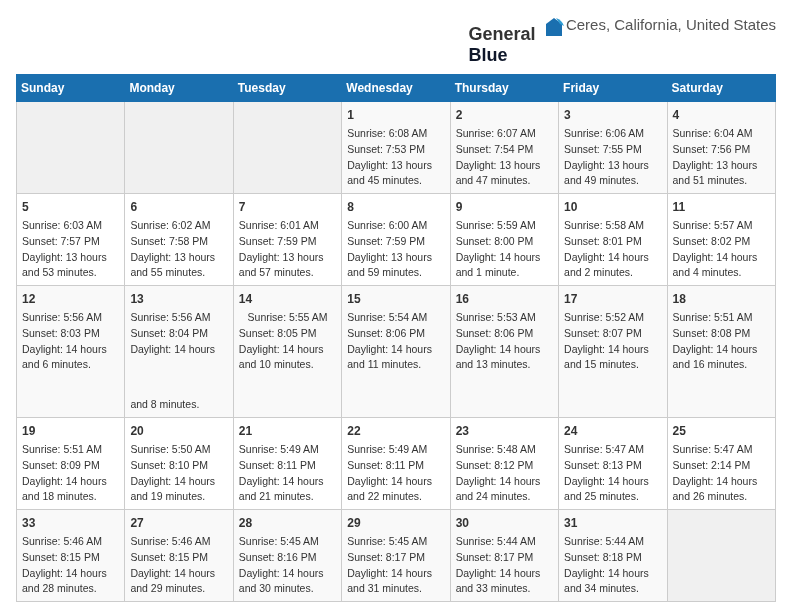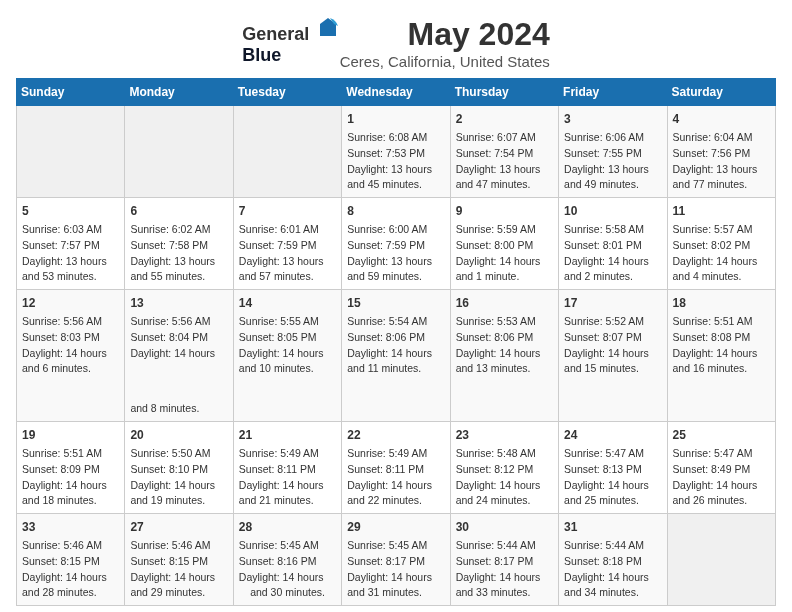--- a/index.html
+++ b/index.html
@@ -5,21 +5,21 @@
     * { box-sizing: border-box; margin: 0; padding: 0; }
     body {
       font-family: Arial, sans-serif;
       background: #fff;
       width: 792px;
       min-height: 612px;
       padding: 16px;
     }
     .header {
       display: flex;
-      justify-content: center;
+      justify-content: flex-end;
       align-items: flex-start;
       margin-bottom: 8px;
     }
     .logo {
       display: flex;
       align-items: center;
     }
     .logo-text-general {
       font-size: 18px;
       font-weight: bold;
@@ -99,21 +99,20 @@
       <span class="logo-text-general">General</span>
       <svg class="logo-icon" viewBox="0 0 24 24" xmlns="http://www.w3.org/2000/svg">
         <path d="M12 2 L20 8 L20 20 L4 20 L4 8 Z" fill="#1a6faf"></path>
         <path d="M14 2 Q20 4 22 10 L18 8 Z" fill="#2e9cd4"></path>
       </svg>
       <br>
       <span class="logo-text-blue">Blue</span>
     </div>
   </div>
   <div class="title-block">
-    <div class="main-title">May 2024</div>
     <div class="subtitle">Ceres, California, United States</div>
   </div>
 </div>
 
 <table>
   <thead>
     <tr>
     <th>Sunday</th>
         <th>Monday</th>
         <th>Tuesday</th>
@@ -147,21 +146,21 @@
           <span style="display: block;">Sunrise: 6:06 AM</span>
           <span style="display: block;">Sunset: 7:55 PM</span>
           <span style="display: block;">Daylight: 13 hours</span>
           <span style="display: block;">and 49 minutes.</span>
         </td>
         <td>
           <span class="day-num">4</span>
           <span style="display: block;">Sunrise: 6:04 AM</span>
           <span style="display: block;">Sunset: 7:56 PM</span>
           <span style="display: block;">Daylight: 13 hours</span>
-          <span style="display: block;">and 77 minutes.</span>
+          <span style="display: block;">and 51 minutes.</span>
         </td>
       </tr>
       <tr>
         <td>
           <span class="day-num">5</span>
           <span style="display: block;">Sunrise: 6:03 AM</span>
           <span style="display: block;">Sunset: 7:57 PM</span>
           <span style="display: block;">Daylight: 13 hours</span>
           <span style="display: block;">and 53 minutes.</span>
         </td>
@@ -218,21 +217,21 @@
         </td>
         <td>
           <span class="day-num">13</span>
           <span style="display: block;">Sunrise: 5:56 AM</span>
           <span style="display: block;">Sunset: 8:04 PM</span>
           <span style="display: block;">Daylight: 14 hours</span>
           <span style="display: block; margin-top: 40px;">and 8 minutes.</span>
         </td>
         <td>
           <span class="day-num">14</span>
-          <span style="display: block;">Sunrise: 5:55 AM</span>
+          <span style="display: block; text-align: center;">Sunrise: 5:55 AM</span>
           <span style="display: block;">Sunset: 8:05 PM</span>
           <span style="display: block;">Daylight: 14 hours</span>
           <span style="display: block;">and 10 minutes.</span>
         </td>
         <td>
           <span class="day-num">15</span>
           <span style="display: block;">Sunrise: 5:54 AM</span>
           <span style="display: block;">Sunset: 8:06 PM</span>
           <span style="display: block;">Daylight: 14 hours</span>
           <span style="display: block;">and 11 minutes.</span>
@@ -298,21 +297,21 @@
         <td>
           <span class="day-num">24</span>
           <span style="display: block;">Sunrise: 5:47 AM</span>
           <span style="display: block;">Sunset: 8:13 PM</span>
           <span style="display: block;">Daylight: 14 hours</span>
           <span style="display: block;">and 25 minutes.</span>
         </td>
         <td>
           <span class="day-num">25</span>
           <span style="display: block;">Sunrise: 5:47 AM</span>
-          <span style="display: block;">Sunset: 8:49 PM</span>
+          <span style="display: block;">Sunset: 2:14 PM</span>
           <span style="display: block;">Daylight: 14 hours</span>
           <span style="display: block;">and 26 minutes.</span>
         </td>
       </tr>
       <tr>
         <td>
           <span class="day-num">33</span>
           <span style="display: block;">Sunrise: 5:46 AM</span>
           <span style="display: block;">Sunset: 8:15 PM</span>
           <span style="display: block;">Daylight: 14 hours</span>
@@ -323,21 +322,21 @@
           <span style="display: block;">Sunrise: 5:46 AM</span>
           <span style="display: block;">Sunset: 8:15 PM</span>
           <span style="display: block;">Daylight: 14 hours</span>
           <span style="display: block;">and 29 minutes.</span>
         </td>
         <td>
           <span class="day-num">28</span>
           <span style="display: block;">Sunrise: 5:45 AM</span>
           <span style="display: block;">Sunset: 8:16 PM</span>
           <span style="display: block;">Daylight: 14 hours</span>
-          <span style="display: block; text-align: center;">and 30 minutes.</span>
+          <span style="display: block;">and 30 minutes.</span>
         </td>
         <td>
           <span class="day-num">29</span>
           <span style="display: block;">Sunrise: 5:45 AM</span>
           <span style="display: block;">Sunset: 8:17 PM</span>
           <span style="display: block;">Daylight: 14 hours</span>
           <span style="display: block;">and 31 minutes.</span>
         </td>
         <td>
           <span class="day-num">30</span>

